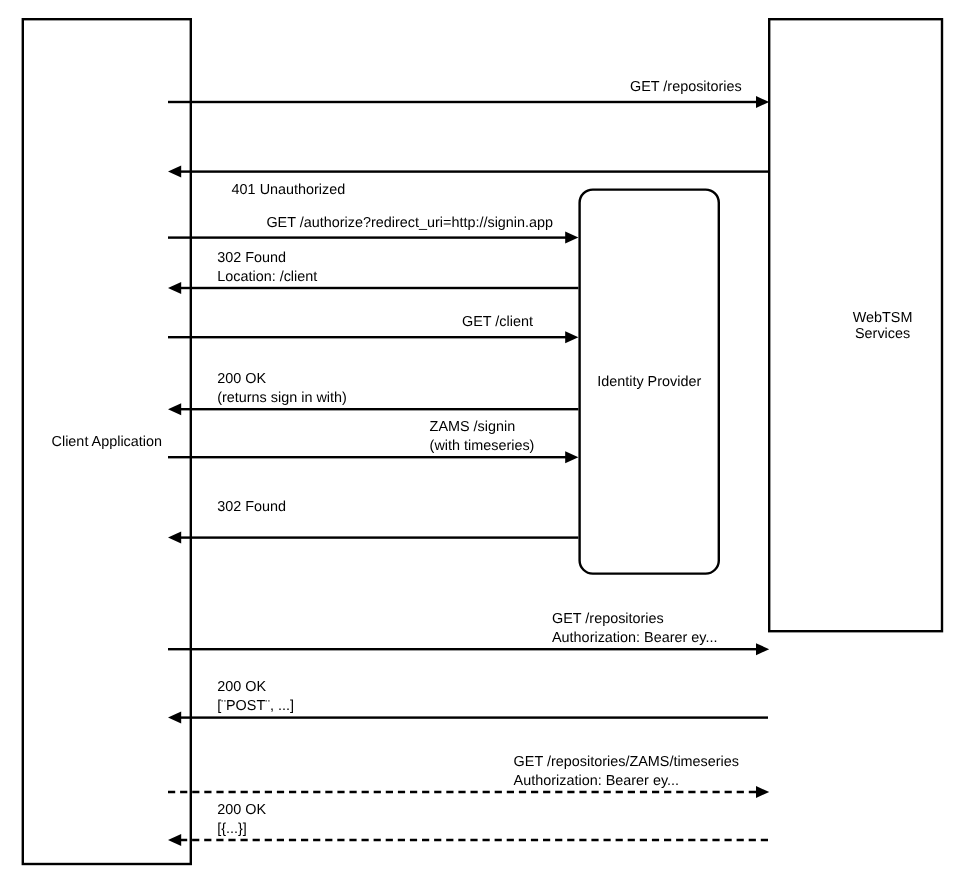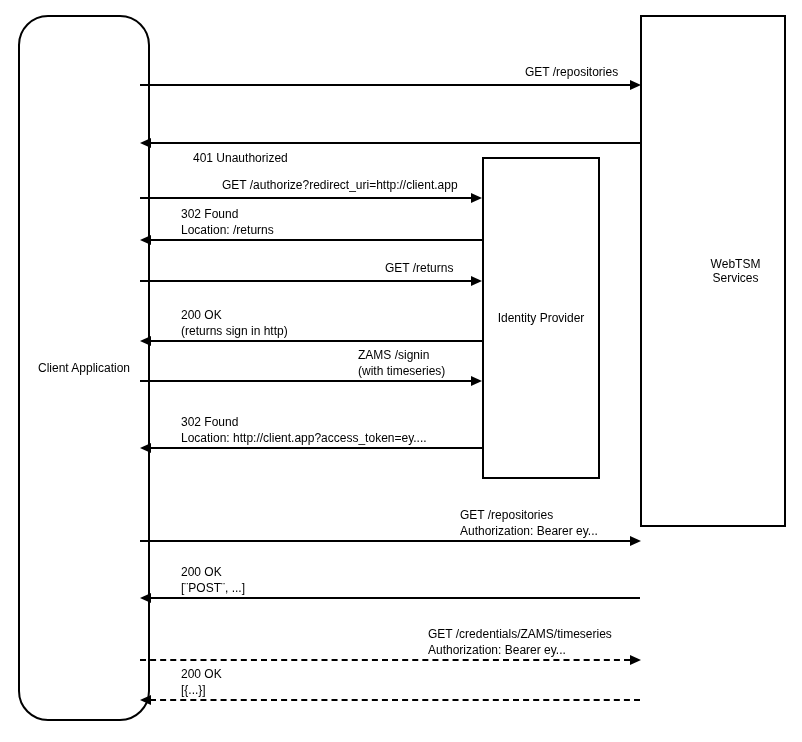--- a/index.html
+++ b/index.html
@@ -49,29 +49,29 @@
     position: absolute;
     white-space: nowrap;
     line-height: 16px;
   }
 </style>
 </head>
 <body>
 
 <div class="diagram">
 
-  <div class="actor-box" style="left:18px; top:15px; width:132px; height:706px;border-radius:30px;">
+  <div class="actor-box" style="left:18px; top:15px; width:142px; height:706px;">
     <span>Client Application</span>
   </div>
 
   <div class="actor-box" style="left:640px; top:15px; width:146px; height:512px;padding-left:45px;">
     <span>WebTSM Services</span>
   </div>
 
-  <div class="actor-box" style="left:482px; top:157px; width:118px; height:322px;">
+  <div class="actor-box" style="left:482px; top:157px; width:118px; height:322px;border-radius:12px;">
     <span>Identity Provider</span>
   </div>
 
   <div>
     <div class="msg-line" style="left:140px; top:84px; width:490px;"></div>
     <div class="arr-r" style="left:630px; top:80px;"></div>
     <div class="lbl" style="left:525px; top:64px;">
       <div>GET /repositories</div>
     </div>
   </div>
@@ -81,65 +81,64 @@
     <div class="arr-l" style="left:140px; top:138px;"></div>
     <div class="lbl" style="left:193px; top:122px;margin-top:28px;">
       <div>401 Unauthorized</div>
     </div>
   </div>
 
   <div>
     <div class="msg-line" style="left:140px; top:197px; width:332px;"></div>
     <div class="arr-r" style="left:471px; top:193px;"></div>
     <div class="lbl" style="left:222px; top:177px;">
-      <div>GET /authorize?redirect_uri=http://client.app</div>
+      <div>GET /authorize?redirect_uri=http://signin.app</div>
     </div>
   </div>
 
   <div>
     <div class="msg-line" style="left:150px; top:239px; width:332px;"></div>
     <div class="arr-l" style="left:140px; top:235px;"></div>
     <div class="lbl" style="left:181px; top:206px;">
       <div>302 Found</div>
-      <div>Location: /returns</div>
+      <div>Location: /client</div>
     </div>
   </div>
 
   <div>
     <div class="msg-line" style="left:140px; top:280px; width:332px;"></div>
     <div class="arr-r" style="left:471px; top:276px;"></div>
     <div class="lbl" style="left:385px; top:260px;">
-      <div>GET /returns</div>
+      <div>GET /client</div>
     </div>
   </div>
 
   <div>
     <div class="msg-line" style="left:150px; top:340px; width:332px;"></div>
     <div class="arr-l" style="left:140px; top:336px;"></div>
     <div class="lbl" style="left:181px; top:307px;">
       <div>200 OK</div>
-      <div>(returns sign in http)</div>
+      <div>(returns sign in with)</div>
     </div>
   </div>
 
   <div>
     <div class="msg-line" style="left:140px; top:380px; width:332px;"></div>
     <div class="arr-r" style="left:471px; top:376px;"></div>
     <div class="lbl" style="left:358px; top:347px;">
       <div>ZAMS /signin</div>
       <div>(with timeseries)</div>
     </div>
   </div>
 
   <div>
     <div class="msg-line" style="left:150px; top:447px; width:332px;"></div>
     <div class="arr-l" style="left:140px; top:443px;"></div>
     <div class="lbl" style="left:181px; top:414px;">
       <div>302 Found</div>
-      <div>Location: http://client.app?access_token=ey....</div>
     </div>
   </div>
 
   <div>
     <div class="msg-line" style="left:140px; top:540px; width:490px;"></div>
     <div class="arr-r" style="left:630px; top:536px;"></div>
     <div class="lbl" style="left:460px; top:507px;">
       <div>GET /repositories</div>
       <div>Authorization: Bearer ey...</div>
     </div>
@@ -151,21 +150,21 @@
     <div class="lbl" style="left:181px; top:564px;">
       <div>200 OK</div>
       <div>[¨POST¨, ...]</div>
     </div>
   </div>
 
   <div>
     <div class="msg-line dashed" style="left:140px; top:659px; width:490px;"></div>
     <div class="arr-r" style="left:630px; top:655px;"></div>
     <div class="lbl" style="left:428px; top:626px;">
-      <div>GET /credentials/ZAMS/timeseries</div>
+      <div>GET /repositories/ZAMS/timeseries</div>
       <div>Authorization: Bearer ey...</div>
     </div>
   </div>
 
   <div>
     <div class="msg-line dashed" style="left:150px; top:699px; width:490px;"></div>
     <div class="arr-l" style="left:140px; top:695px;"></div>
     <div class="lbl" style="left:181px; top:666px;">
       <div>200 OK</div>
       <div>[{...}]</div>

